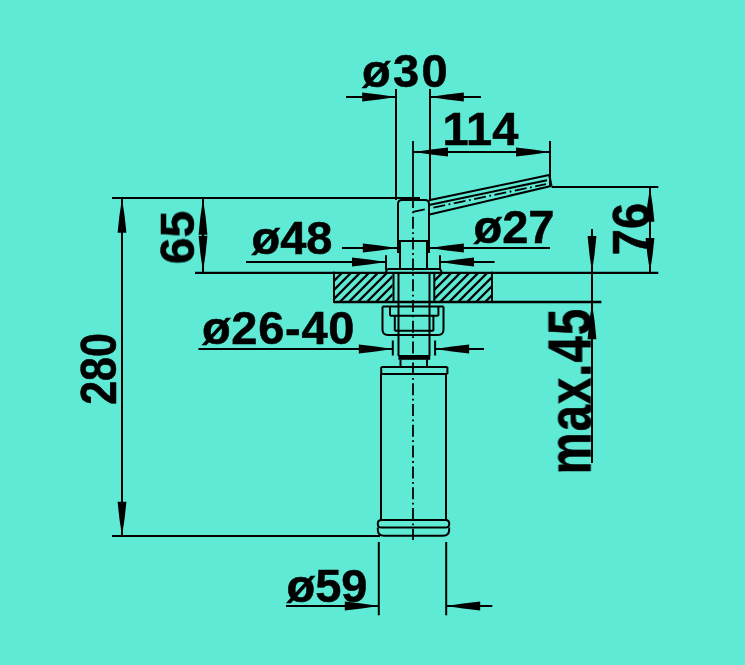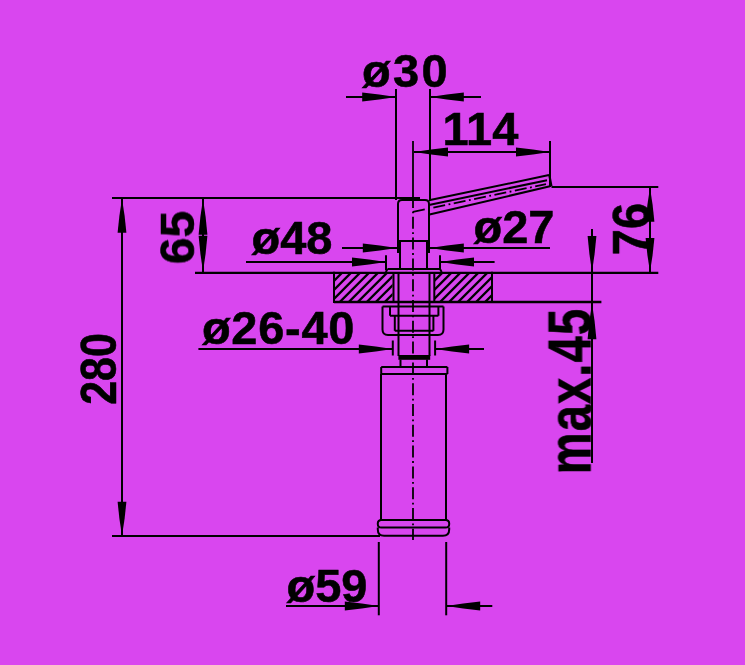--- a/index.html
+++ b/index.html
@@ -1,16 +1,16 @@
 <!DOCTYPE html>
 <html><head>
 <meta charset="utf-8">
 <style>
   html,body{margin:0;padding:0;background:#fff;}
-  #page{position:relative;width:745px;height:665px;background:#d946ef;overflow:hidden;}
+  #page{position:relative;width:745px;height:665px;background:#5eead4;overflow:hidden;}
   svg{display:block;}
   text{font-family:"Liberation Sans",sans-serif;font-weight:bold;fill:#000;}
 </style>
 </head>
 <body>
 <div id="page">
 <svg width="745" height="665" viewBox="0 0 745 665">
 <defs>
 </defs>
 <clipPath id="hcl">

